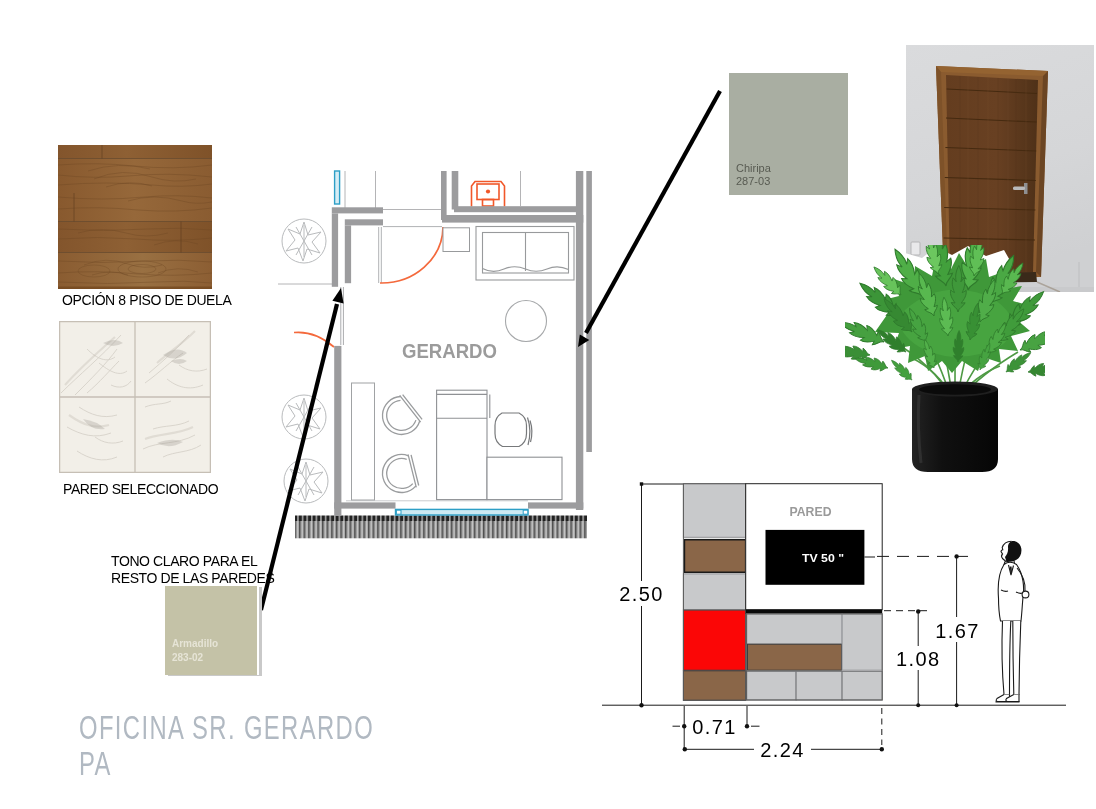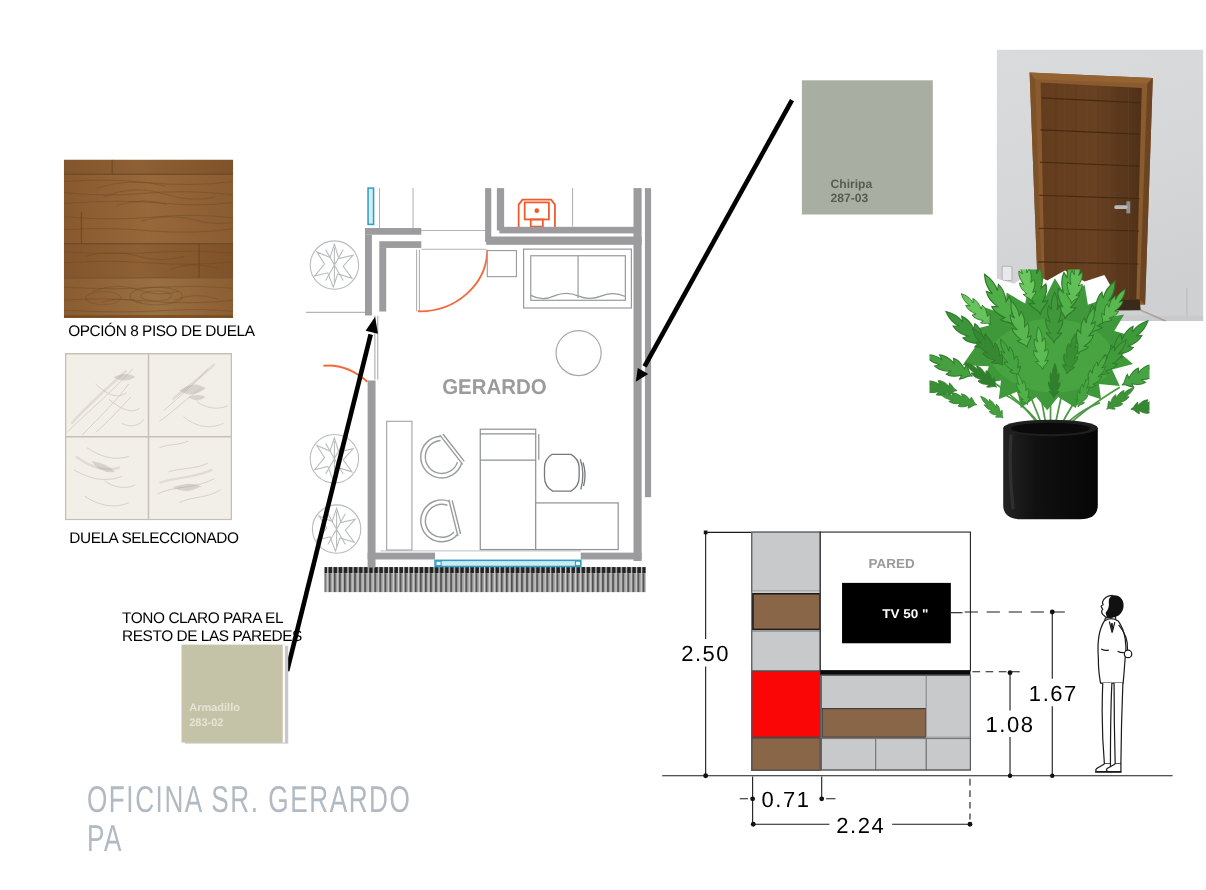--- a/index.html
+++ b/index.html
@@ -91,21 +91,21 @@
 <path d="M112,40 q10,-4 16,0 q-8,6 -16,0z"></path>
 <path d="M24,98 q14,2 22,10 q-14,2 -22,-10z"></path>
 <path d="M98,122 q16,-6 26,-1 q-14,8 -26,1z"></path>
 </g>
 <g stroke="#c6bfb5" stroke-width="1.3" fill="none">
 <path d="M0,76 H152 M76,0 V152"></path>
 <rect x="0.6" y="0.6" width="150.8" height="150.8"></rect>
 </g>
 </svg>
 
-<div class="lbl" style="left:63px;top:482px;">DUELA SELECCIONADO</div>
+<div class="lbl" style="left:63px;top:482px;">PARED SELECCIONADO</div>
 
 <svg class="abs" style="left:278px;top:170px" width="344" height="376" viewBox="278 170 344 376">
 <defs>
 <pattern id="ph1" width="4.6" height="6" patternUnits="userSpaceOnUse">
 <rect width="4.6" height="6" fill="#9e9e9e"></rect>
           <rect width="1.4" height="6" fill="#4f4f4f"></rect>
           <rect x="2.9" width="1" height="6" fill="#cfcfcf"></rect>
 </pattern>
 <pattern id="ph2" width="4.6" height="6" patternUnits="userSpaceOnUse">
 <rect width="4.6" height="6" fill="#222"></rect>
@@ -219,21 +219,21 @@
 <path d="M530,420.5 q3.5,10.5 0.5,21.5"></path>
 </g>
 
 <use href="#gchair" transform="translate(401.5,415.5) rotate(-38)"></use>
 
 <use href="#gchair" transform="translate(401.5,473.5) rotate(-14)"></use>
 </svg>
 
 <div class="abs" style="left:729px;top:73px;width:119px;height:122px;background:#a9aea2;"></div>
 
-<div class="abs" style="left:736px;top:162px;font-size:11px;font-weight:bold;color:#585b52;line-height:12.5px;margin-left:19px;">Chiripa<br>287-03</div>
+<div class="abs" style="left:736px;top:162px;font-size:11px;font-weight:normal;color:#585b52;line-height:12.5px;">Chiripa<br>287-03</div>
 
 
 <svg class="abs" style="left:906px;top:45px" width="188" height="247" viewBox="906 45 188 247">
 <defs>
 <linearGradient id="dw" x1="0" y1="0" x2="0.25" y2="1">
 <stop offset="0" stop-color="#dadbdd"></stop>
           <stop offset="0.6" stop-color="#d5d6d8"></stop>
           <stop offset="1" stop-color="#cfd0d2"></stop>
 </linearGradient>
 <linearGradient id="ds" x1="0" y1="0" x2="1" y2="0">

